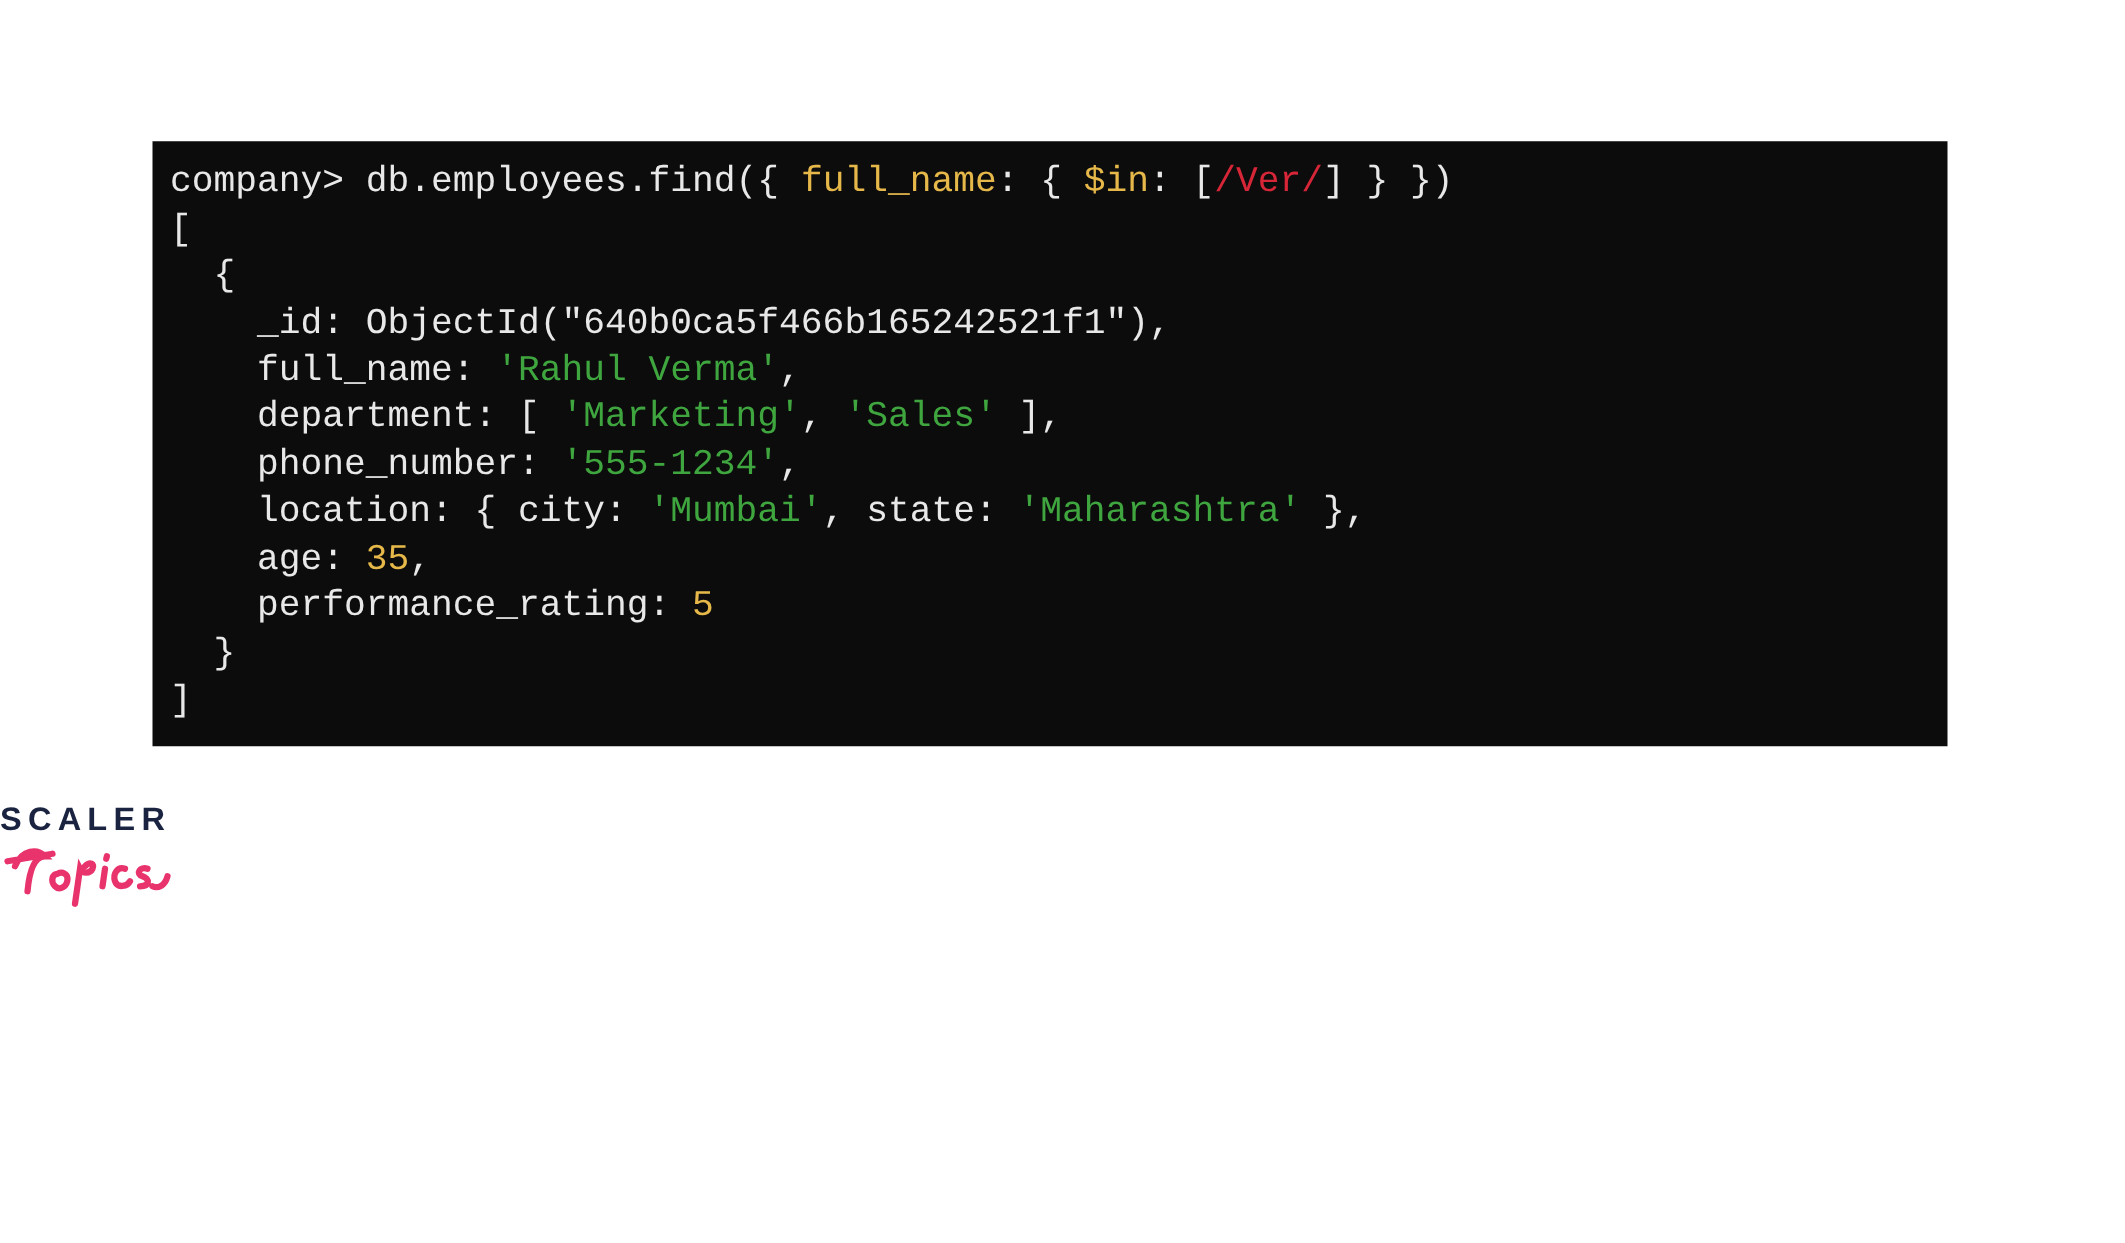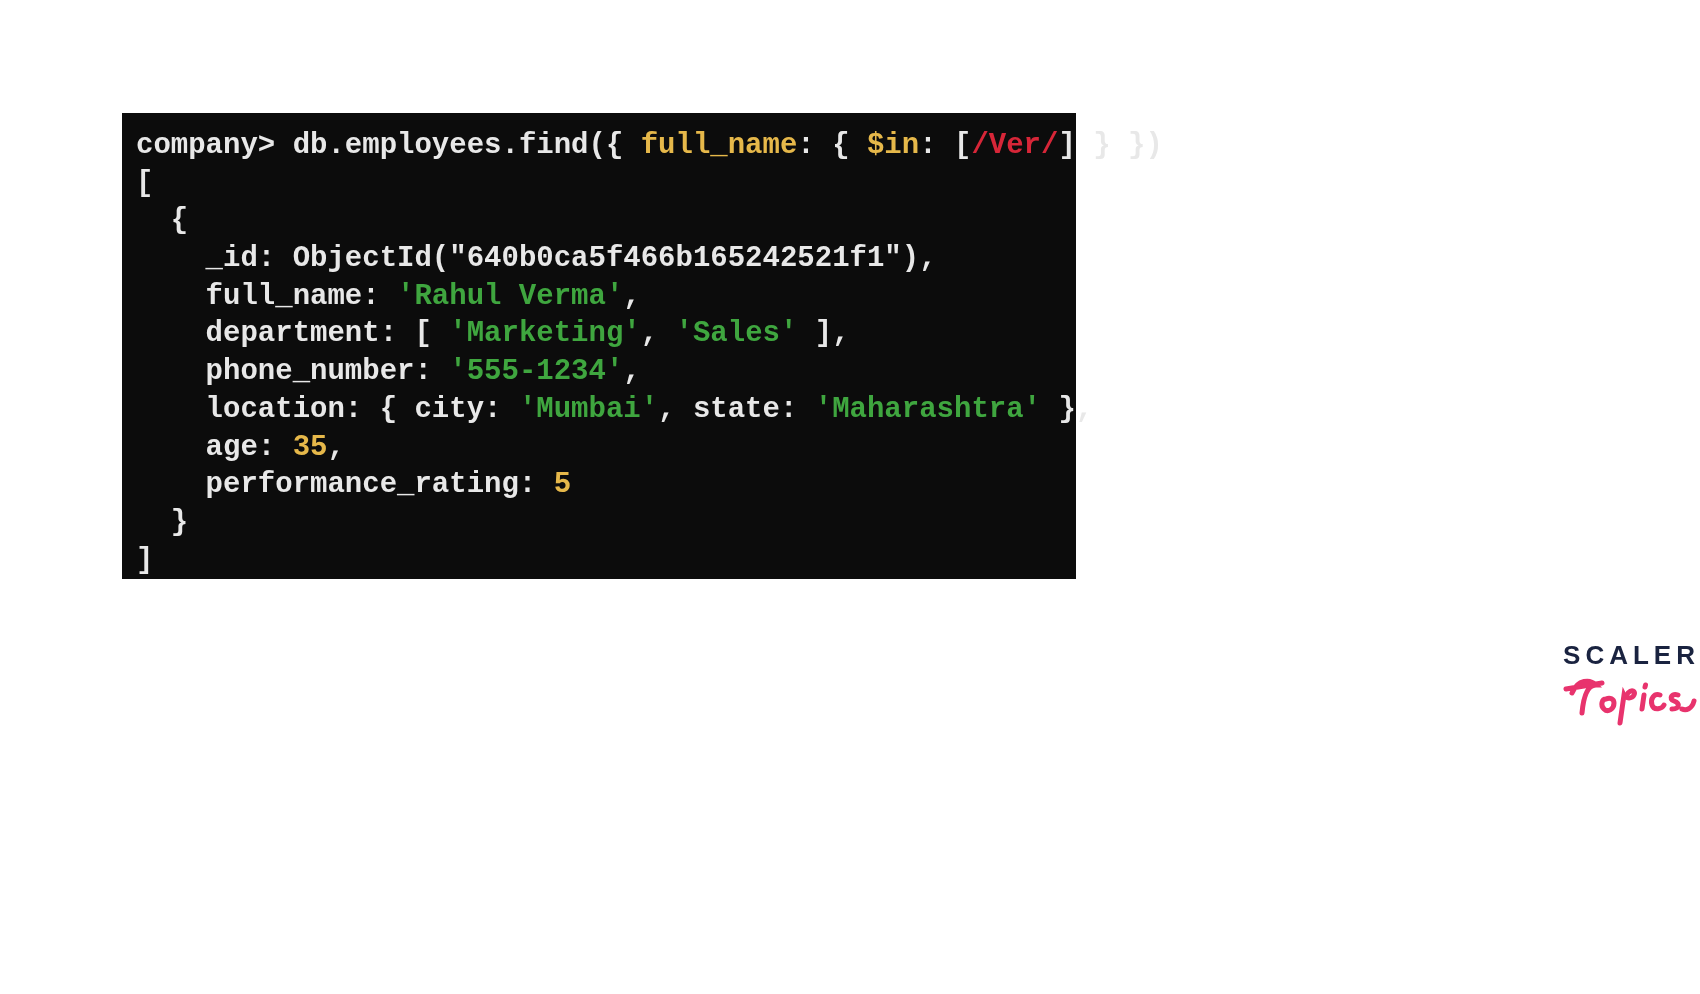--- a/index.html
+++ b/index.html
@@ -8,25 +8,24 @@
     width: 1700px;
     height: 994px;
     background: #ffffff;
     font-family: "Consolas", "Monaco", "Courier New", monospace;
     position: relative;
   }
   .terminal {
     position: absolute;
     left: 122px;
     top: 113px;
-    width: 954px;
+    width: 1436px;
     background: #0c0c0c;
-    padding: 14px 14px 0 14px;
+    padding: 14px 14px 18px 14px;
     box-sizing: border-box;
-    font-weight: bold;
   }
   .terminal pre {
     margin: 0;
     font-family: "Consolas", "Monaco", "Courier New", monospace;
     font-size: 29px;
     line-height: 1.3;
     white-space: pre;
     color: #e8e8e8;
   }
   .c-default { color: #e8e8e8; }
@@ -34,21 +33,21 @@
   .c-regex   { color: #d72638; } 
   .c-string  { color: #3fa63f; } 
   .c-num     { color: #e6b84a; }
   .logo-wrap {
     position: absolute;
     left: 0;
     right: 0;
     top: 640px;
     display: flex;
     flex-direction: column;
-    align-items: flex-end;
+    align-items: flex-start;
   }
   .scaler {
     font-family: Arial, Helvetica, sans-serif;
     font-weight: 800;
     font-size: 26px;
     letter-spacing: 5px;
     color: #1a2340;
     margin-bottom: -6px;
   }
   .topics-svg {

